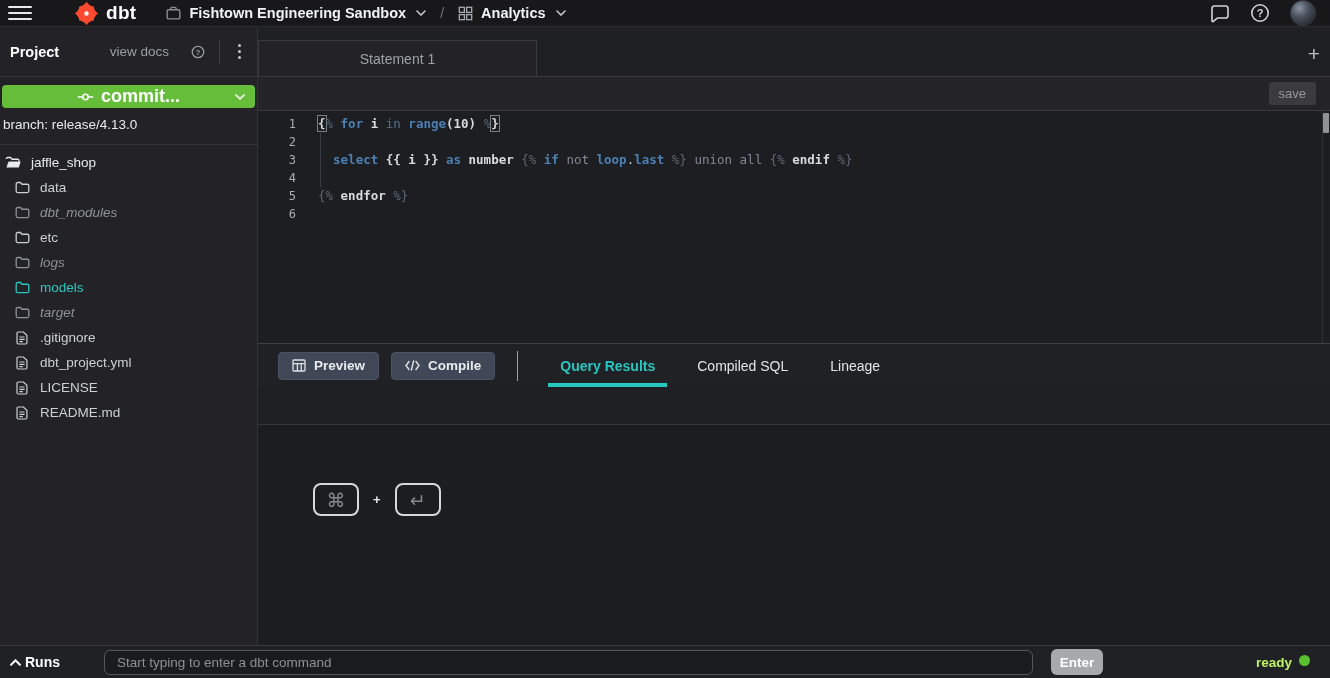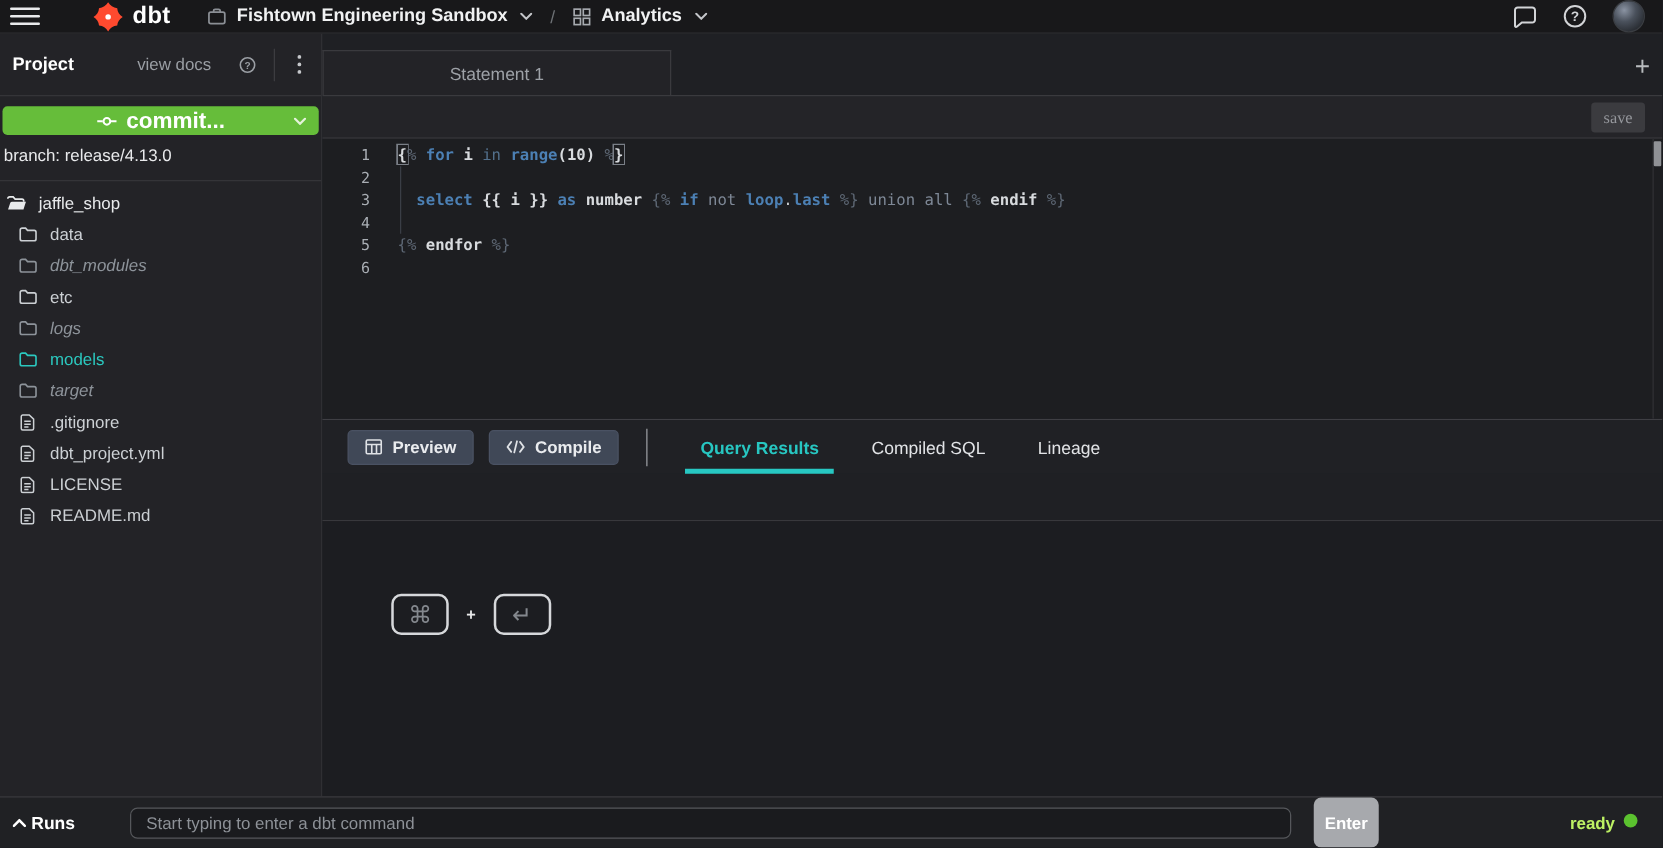--- a/index.html
+++ b/index.html
@@ -42,21 +42,21 @@
   .tree-item.root { padding-left:4px; color:#e8eaec; }
   .tree-item.muted { color:#8d939a; font-style:italic; }
   .tree-item.active { color:#2bc8bf; }
 
   
   .editor-col { flex:1; display:flex; flex-direction:column; min-width:0; background:#1f2024; }
   .tabrow { flex:0 0 50px; position:relative; border-bottom:1px solid #3a3a3e;text-align:right; }
   .tab { position:absolute; left:0; top:13px; bottom:0; width:279px; background:#232327; border:1px solid #3a3a3e; border-bottom:none; display:flex; align-items:center; justify-content:center; color:#9da1a7; font-size:14px; cursor:pointer; }
   .add-tab { position:absolute; right:10px; top:16px; color:#b9bcbf; font-size:21px; line-height:21px; cursor:pointer; font-weight:300; }
   .toolbar-row { flex:0 0 34px; background:#242428; border-bottom:1px solid #3a3a3e; display:flex; align-items:center; justify-content:flex-end; padding-right:14px; }
-  .save-btn { background:#3b3b3f; border:none; border-radius:3px; color:#95979c; font-size:13px; padding:4px 10px; cursor:pointer; font-family:Liberation Serif, serif; }
+  .save-btn { background:#3b3b3f; border:none; border-radius:3px; color:#95979c; font-size:13px; padding:4px 10px; cursor:pointer; font-family:Liberation Sans, sans-serif; }
 
   .code-area { flex:1; position:relative; background:#1d1e21; font-family:"DejaVu Sans Mono",monospace; font-size:12.5px; padding-top:4px; overflow:hidden; }
   .code-line { display:flex; height:18px; line-height:18px; }
   .gutter { flex:0 0 38px; text-align:right; color:#a9aeb4; font-size:12px; user-select:none; }
   .code-text { padding-left:22px; white-space:pre; }
   .tk-kw { color:#4c80b4; font-weight:bold; }
   .tk-kw2 { color:#53708c; }
   .tk-delim { color:#5d6774; }
   .tk-muted { color:#7e8896; }
   .tk-var { color:#d8dbde; font-weight:bold; }
@@ -82,21 +82,21 @@
   .key { width:46px; height:33px; border:2px solid #d6d8db; border-radius:8px; display:flex; align-items:center; justify-content:center; color:#84888e; font-size:19px; font-family:"DejaVu Sans",sans-serif; }
   .key-plus { color:#e8e9ea; font-size:13px; font-weight:bold; margin:0 14px; }
   .hint-text { margin-top:21px; font-style:italic; font-size:14.5px; color:#eceef0; }
 
   
   .bottombar { flex:0 0 33px; background:#202124; border-top:1px solid #3a3a3e; display:flex; align-items:center; padding:0 20px 0 8px; }
   .runs { display:flex; align-items:center; gap:4px; color:#fff; font-weight:bold; font-size:14px; width:96px; cursor:pointer; }
   .runs .chev { color:#fff; }
   .cmd-input { width:929px; height:25px; background:#1a1b1e; border:1px solid #55575b; border-radius:6px; color:#e8e9ea; padding:0 12px; font-size:13.5px; font-family:inherit; outline:none; }
   .cmd-input::placeholder { color:#8d9197; }
-  .enter-btn { margin-left:18px; width:52px; height:40px; background:#a7a9ad; color:#fff; font-weight:bold; font-size:13.5px; border:none; border-radius:6px; cursor:pointer; font-family:inherit; }
+  .enter-btn { margin-left:18px; width:52px; height:26px; background:#a7a9ad; color:#fff; font-weight:bold; font-size:13.5px; border:none; border-radius:6px; cursor:pointer; font-family:inherit; }
   .status { margin-left:auto; display:flex; align-items:flex-start; gap:7px; color:#bef264; font-weight:bold; font-size:13.5px; }
   .status-dot { width:11px; height:11px; border-radius:50%; background:#5bc22f; }
 </style>
 </head>
 <body>
 
 <div class="app">
 
   <div class="topbar">
     <div class="hamburger">

